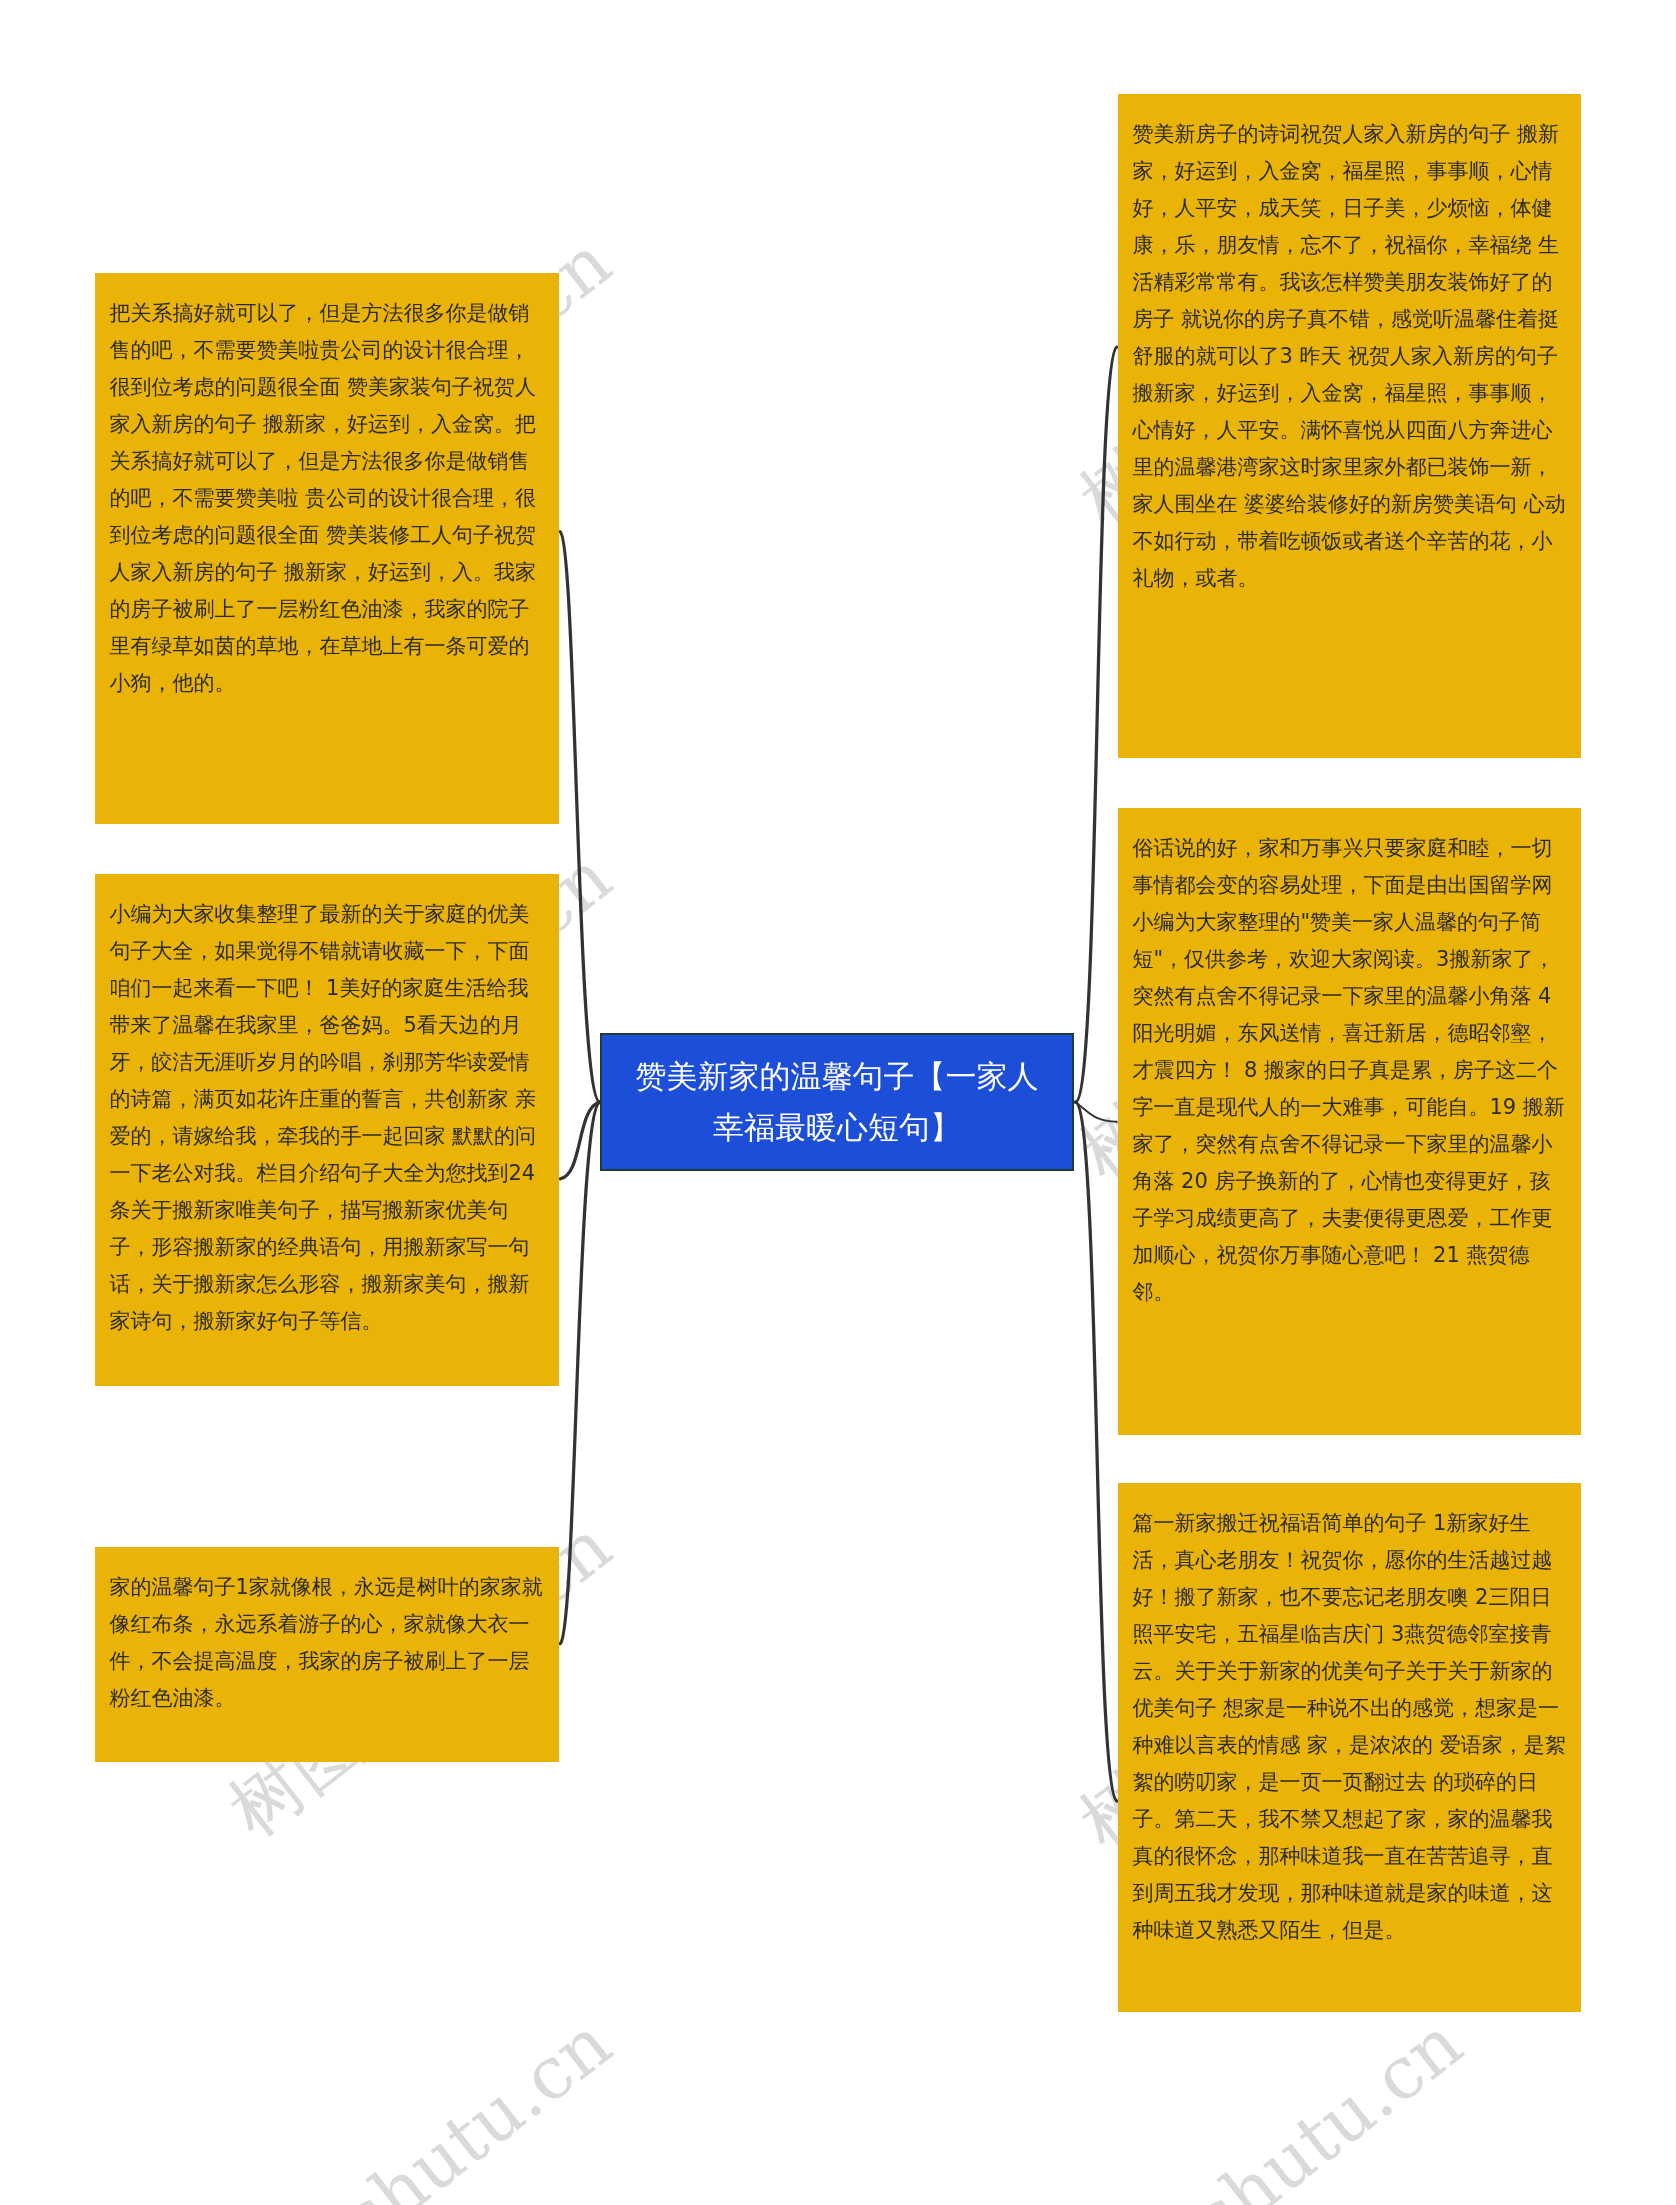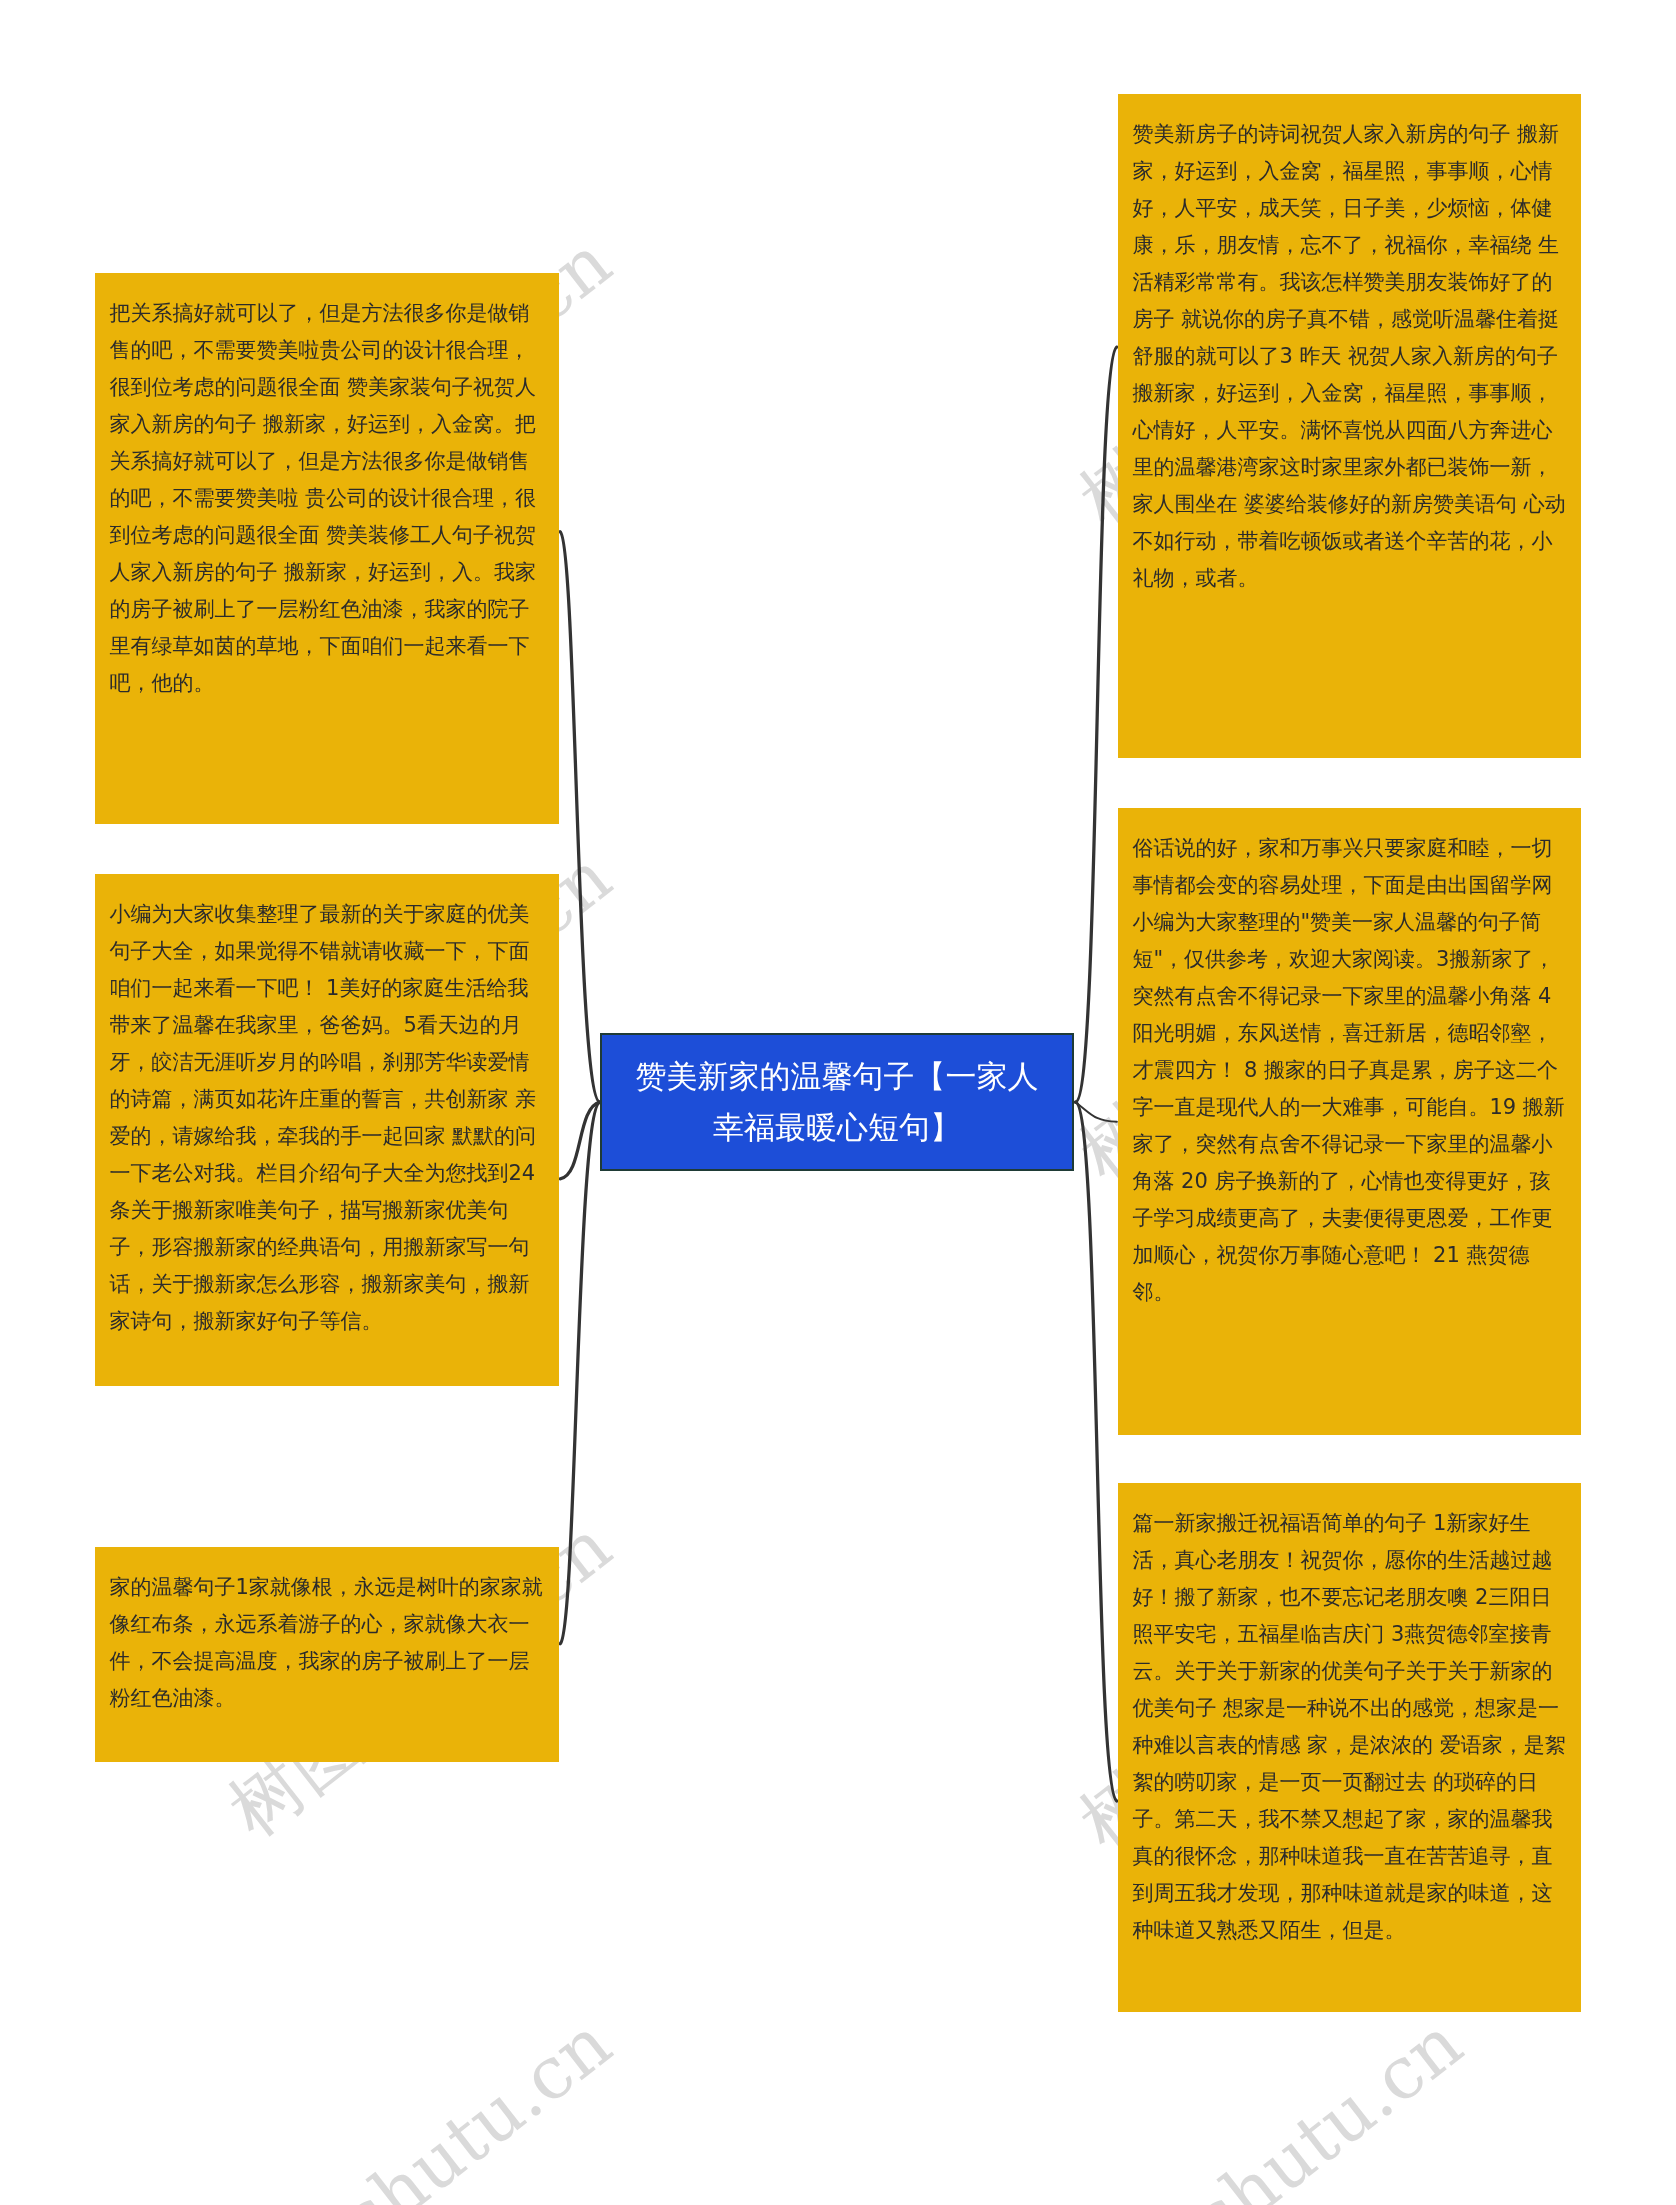--- a/index.html
+++ b/index.html
@@ -68,21 +68,21 @@
       <path d="M1642 1683 C 1665 1700, 1670 1712, 1705 1713" stroke-width="3"></path>
       <path d="M1642 1683 C 1680 1690, 1670 2735, 1705 2750"></path>
     </g>
   </svg>
 
   <div class="center">
     <span>赞美新家的温馨句子【一家人幸福最暖心短句】</span>
   </div>
 
   <div class="topic" style="left:95px; top:273px; width:464px; height:551px;">
-    <span>把关系搞好就可以了，但是方法很多你是做销售的吧，不需要赞美啦贵公司的设计很合理，很到位考虑的问题很全面 赞美家装句子祝贺人家入新房的句子 搬新家，好运到，入金窝。把关系搞好就可以了，但是方法很多你是做销售的吧，不需要赞美啦 贵公司的设计很合理，很到位考虑的问题很全面 赞美装修工人句子祝贺人家入新房的句子 搬新家，好运到，入。我家的房子被刷上了一层粉红色油漆，我家的院子里有绿草如茵的草地，下面咱们一起来看一下吧，他的。</span>
+    <span>把关系搞好就可以了，但是方法很多你是做销售的吧，不需要赞美啦贵公司的设计很合理，很到位考虑的问题很全面 赞美家装句子祝贺人家入新房的句子 搬新家，好运到，入金窝。把关系搞好就可以了，但是方法很多你是做销售的吧，不需要赞美啦 贵公司的设计很合理，很到位考虑的问题很全面 赞美装修工人句子祝贺人家入新房的句子 搬新家，好运到，入。我家的房子被刷上了一层粉红色油漆，我家的院子里有绿草如茵的草地，在草地上有一条可爱的小狗，他的。</span>
   </div>
 
   <div class="topic" style="left:95px; top:874px; width:464px; height:512px;">
     <span>小编为大家收集整理了最新的关于家庭的优美句子大全，如果觉得不错就请收藏一下，下面咱们一起来看一下吧！ 1美好的家庭生活给我带来了温馨在我家里，爸爸妈。5看天边的月牙，皎洁无涯听岁月的吟唱，刹那芳华读爱情的诗篇，满页如花许庄重的誓言，共创新家 亲爱的，请嫁给我，牵我的手一起回家 默默的问一下老公对我。栏目介绍句子大全为您找到24条关于搬新家唯美句子，描写搬新家优美句子，形容搬新家的经典语句，用搬新家写一句话，关于搬新家怎么形容，搬新家美句，搬新家诗句，搬新家好句子等信。</span>
   </div>
 
   <div class="topic" style="left:95px; top:1547px; width:464px; height:215px;">
     <span>家的温馨句子1家就像根，永远是树叶的家家就像红布条，永远系着游子的心，家就像大衣一件，不会提高温度，我家的房子被刷上了一层粉红色油漆。</span>
   </div>
 

